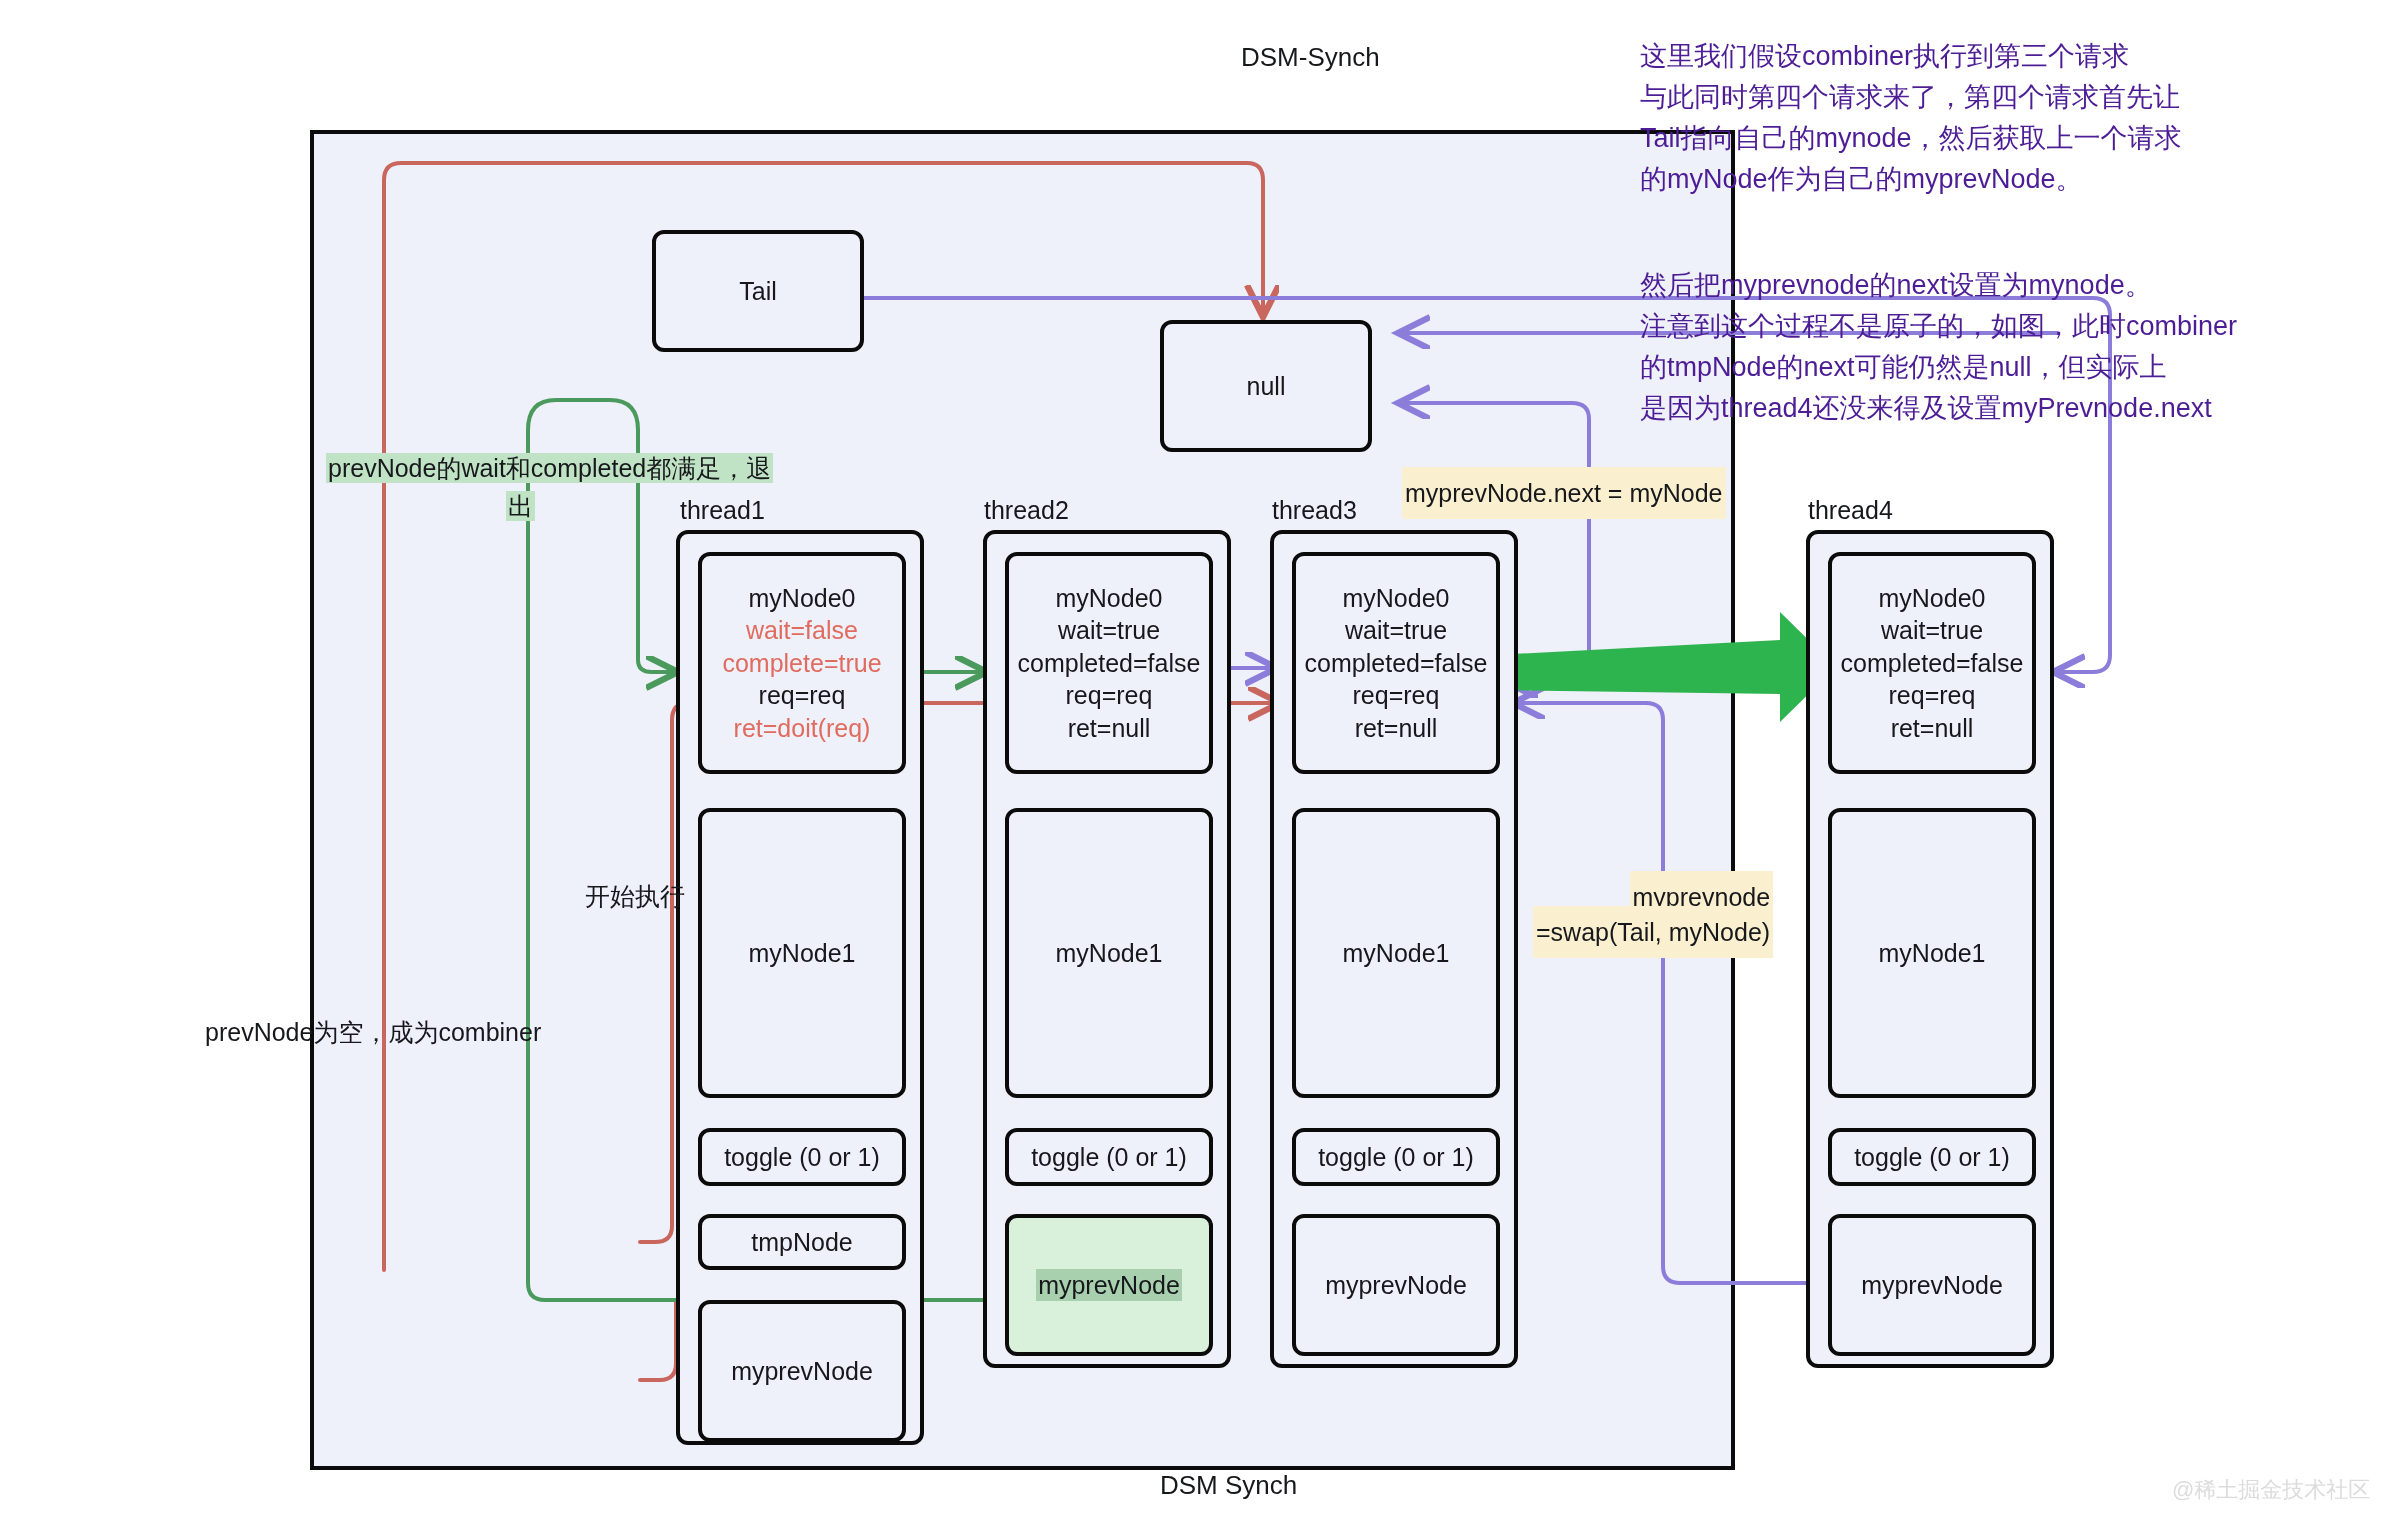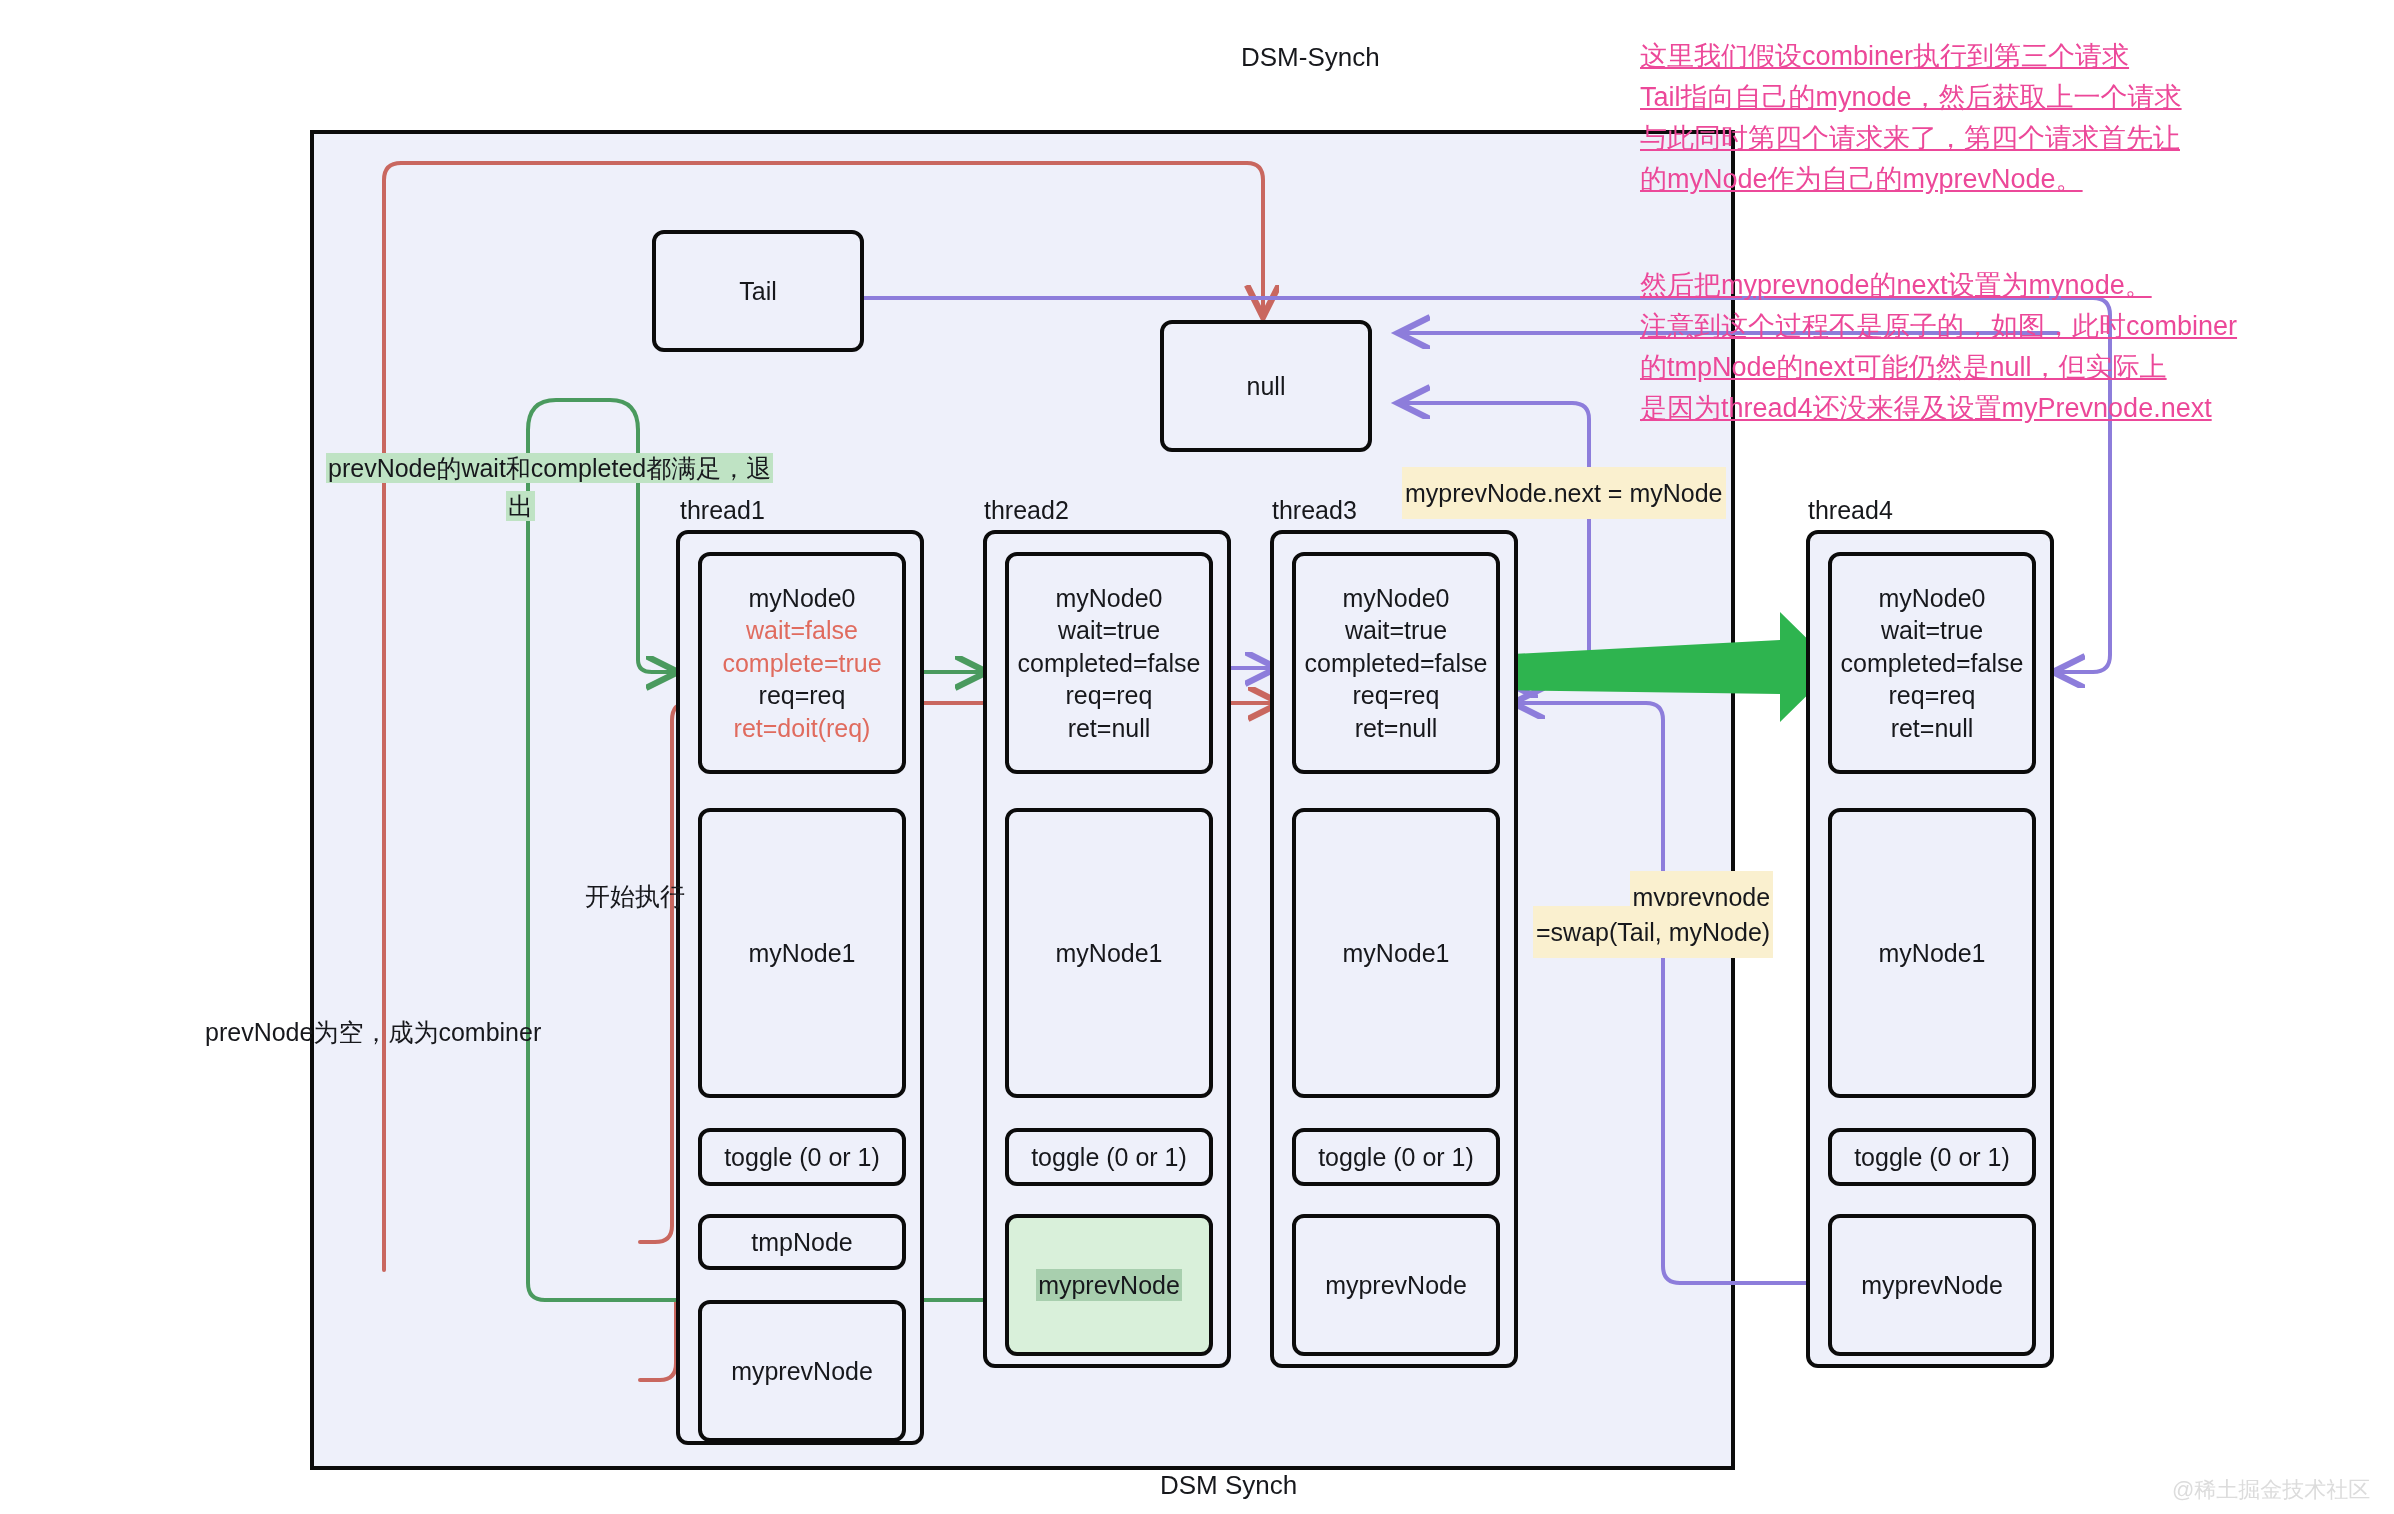--- a/index.html
+++ b/index.html
@@ -35,23 +35,22 @@
     font-size:25px;color:#17181c;line-height:1.30;
   }
   .inner-box.green{background:#d9f0da;}
   .mn0 .l-red{color:#e06b5e;}
   .mn0 .l-blk{color:#17181c;}
 
   
   .txt{position:absolute;font-size:25px;color:#17181c;white-space:nowrap;}
   .title{position:absolute;font-size:26px;color:#17181c;white-space:nowrap;}
   .note-red{
-    position:absolute;font-size:27px;color:#ec4899;line-height:1.52;
+    position:absolute;font-size:27px;color:#4c1d95;line-height:1.52;
     white-space:nowrap;
-    text-decoration:underline;
   }
   .hl-green{background:#bfe3c4;padding:1px 2px;}
   .hl-yellow{background:#faf0cf;padding:12px 3px;white-space:nowrap;}
   .hl-gsolid{background:#a8cfae;padding:0 2px;}
   .watermark{
     position:absolute;font-size:22px;color:#dcdcdc;white-space:nowrap;
   }
   .center{text-align:center;}
 </style>
 </head>
@@ -206,22 +205,22 @@
     <div style="text-align:right;">
       <span class="hl-yellow">myprevnode</span>
     </div>
     <div style="text-align:right;margin-top:6px;">
       <span class="hl-yellow">=swap(Tail, myNode)</span>
     </div>
   </div>
 
   <div class="note-red" style="left:1640px;top:36px;">
     <div>这里我们假设combiner执行到第三个请求</div>
+    <div>与此同时第四个请求来了，第四个请求首先让</div>
     <div>Tail指向自己的mynode，然后获取上一个请求</div>
-    <div>与此同时第四个请求来了，第四个请求首先让</div>
     <div>的myNode作为自己的myprevNode。</div>
   </div>
   <div class="note-red" style="left:1640px;top:265px;">
     <div>然后把myprevnode的next设置为mynode。</div>
     <div>注意到这个过程不是原子的，如图，此时combiner</div>
     <div>的tmpNode的next可能仍然是null，但实际上</div>
     <div>是因为thread4还没来得及设置myPrevnode.next</div>
   </div>
 
   <div class="title" style="left:1160px;top:1470px;">DSM Synch</div>

